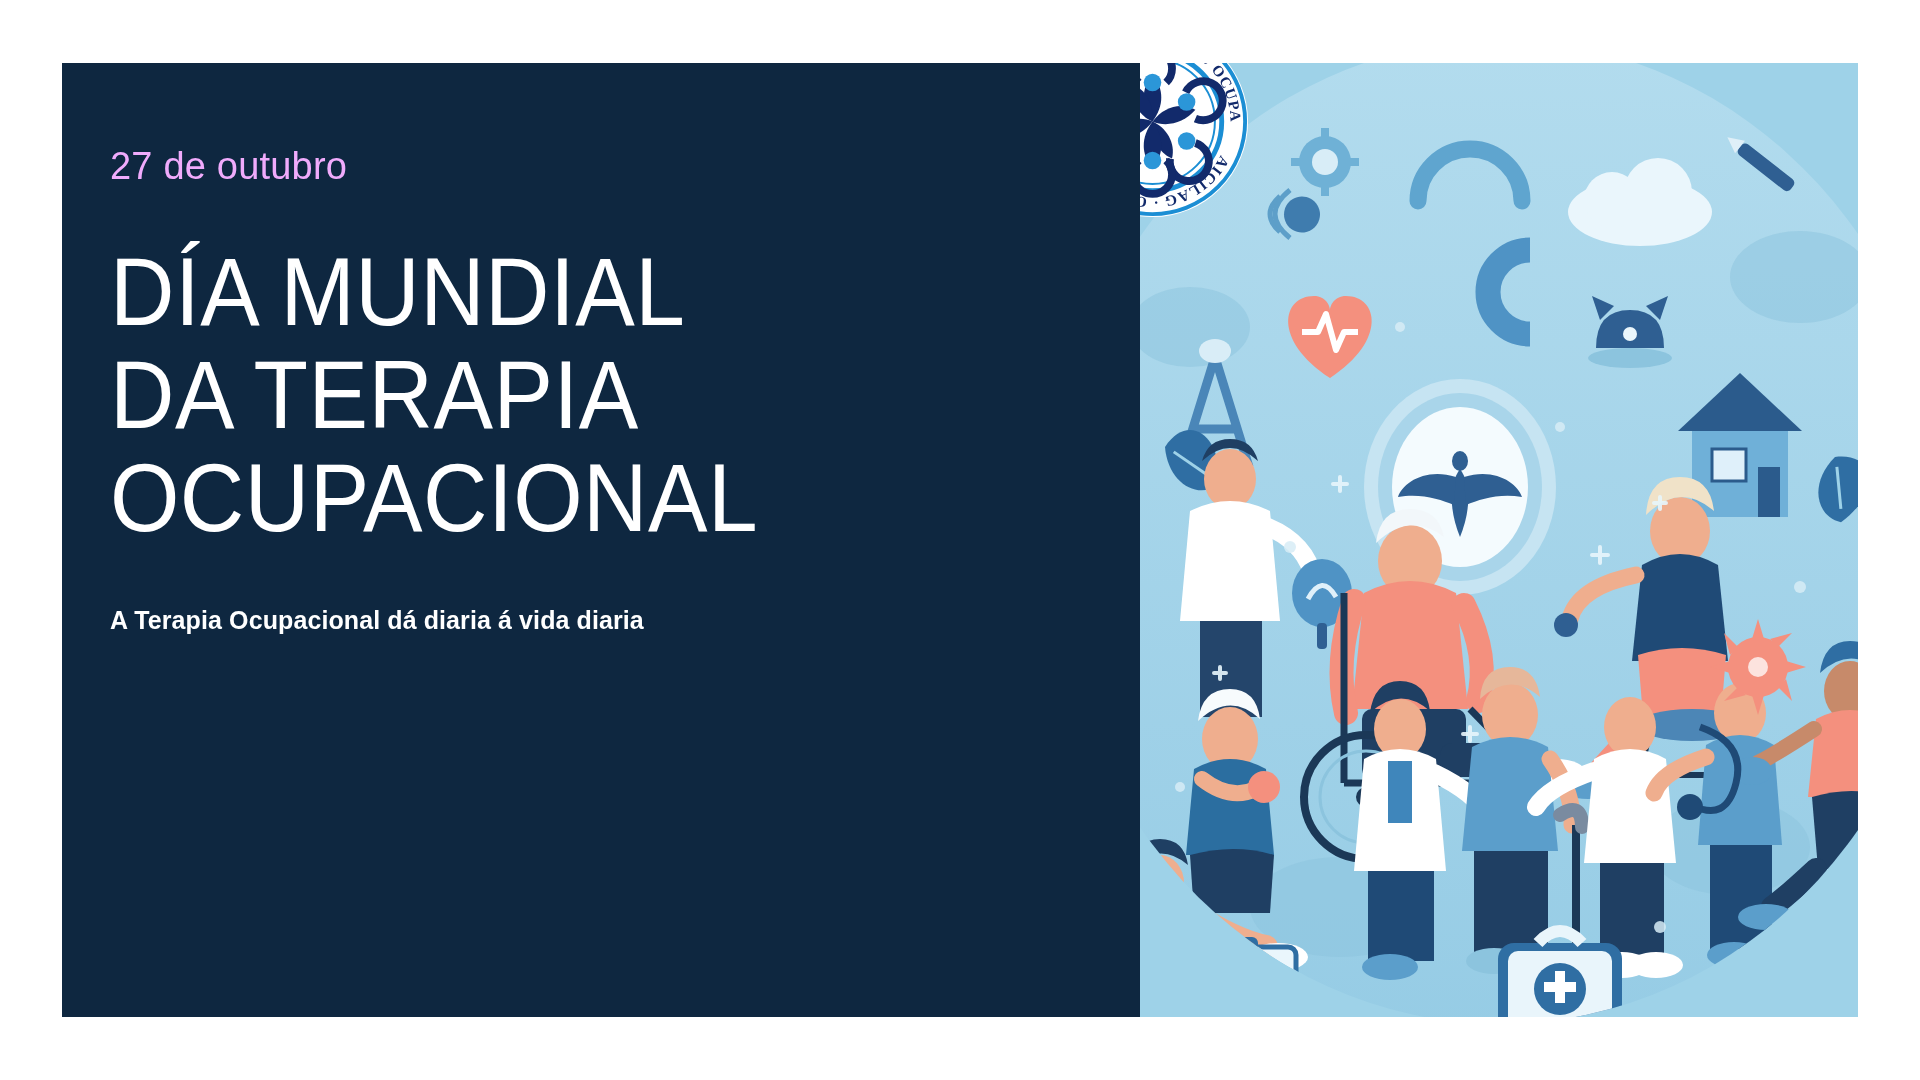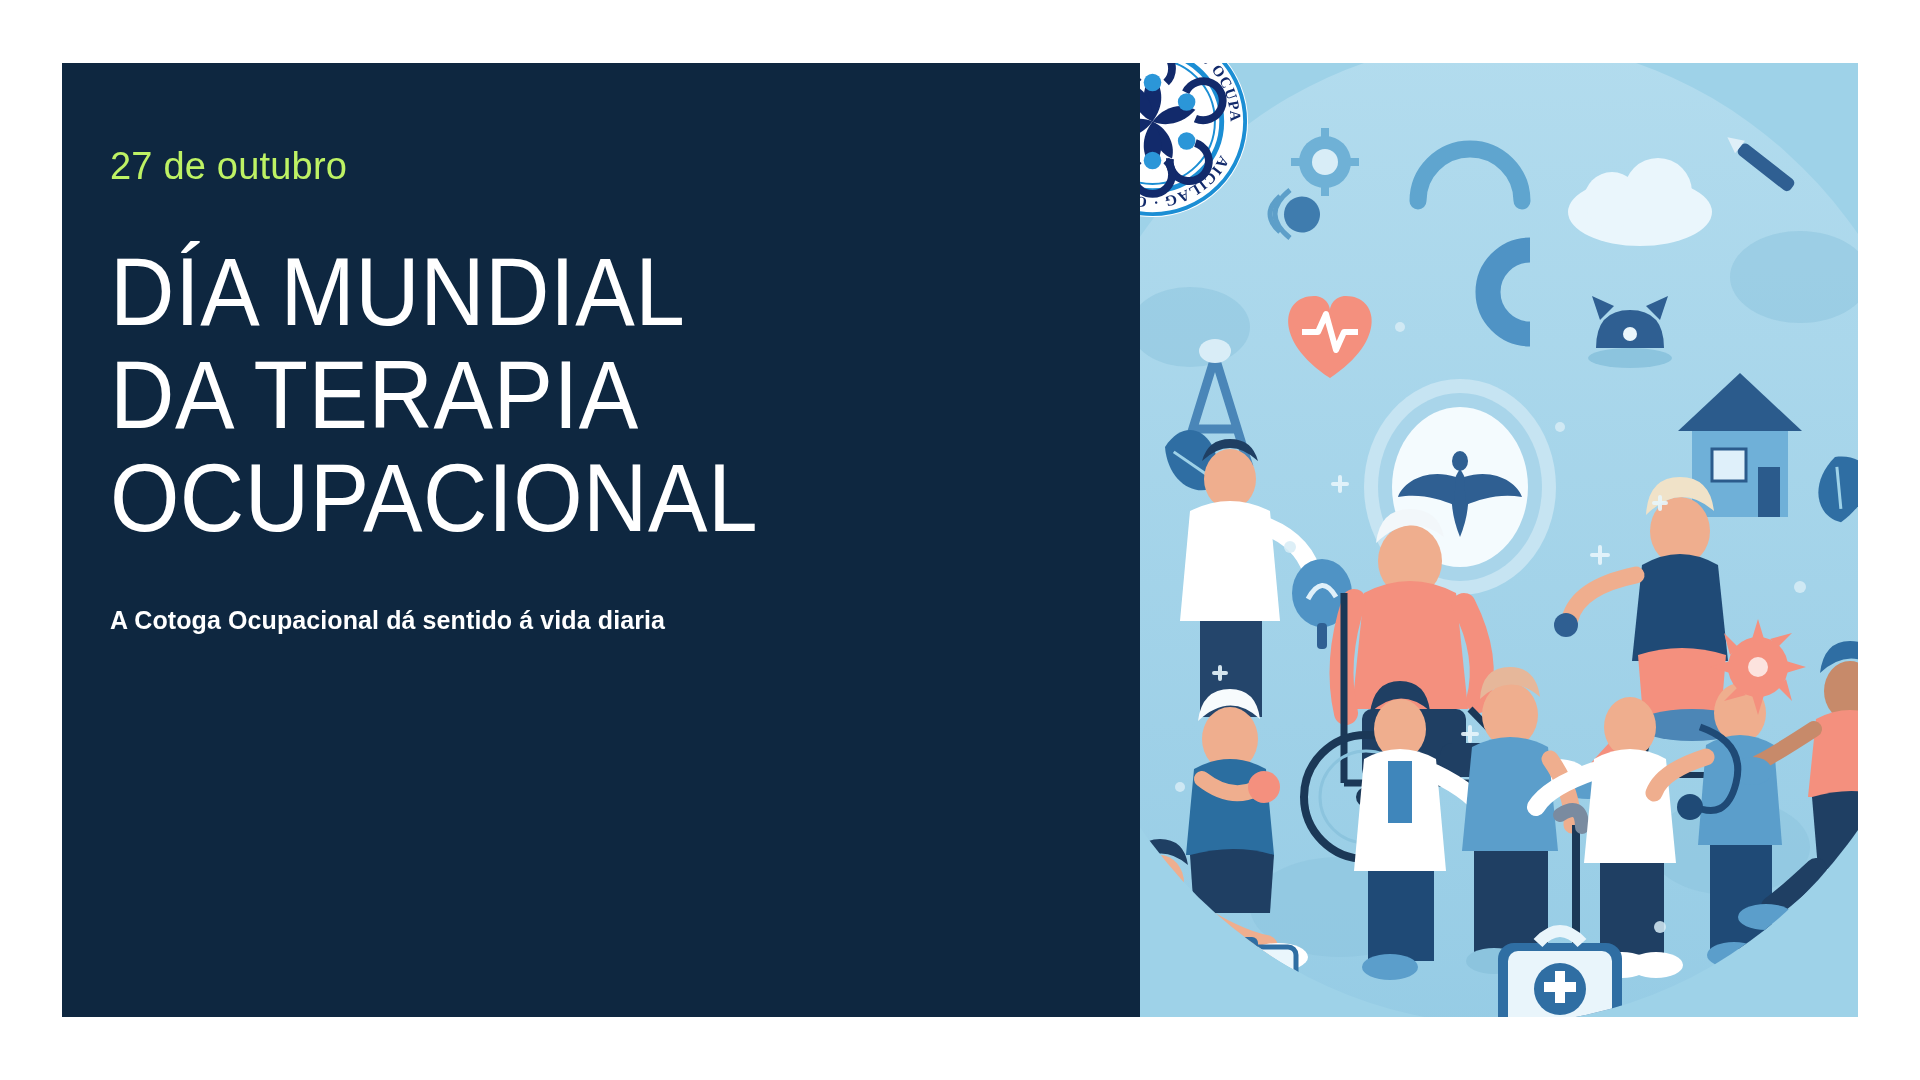--- a/index.html
+++ b/index.html
@@ -21,21 +21,21 @@
     width:1078px;
     height:954px;
     background:#0e2740;
     position:relative;
     box-sizing:border-box;
     padding:84px 0 0 48px;
   }
   .date-line{
     font-size:38px;
     font-weight:400;
-    color:#bef264;
+    color:#f0abfc;
     letter-spacing:0.2px;
     line-height:1;
     margin:0 0 6px 0;
   }
   .headline{
     margin:56px 0 0 0;
     color:#ffffff;
     font-size:97px;
     font-weight:300;
     line-height:1.06;
@@ -91,21 +91,21 @@
   <div class="left-panel">
 
     <div class="date-line">27 de outubro</div>
 
     <div class="headline">
       <span class="hl">DÍA MUNDIAL</span>
       <span class="hl">DA TERAPIA</span>
       <span class="hl">OCUPACIONAL</span>
     </div>
 
-    <div class="subtitle">A Cotoga Ocupacional dá sentido á vida diaria</div>
+    <div class="subtitle">A Terapia Ocupacional dá diaria á vida diaria</div>
 
   </div>
 
   <div class="right-panel">
     <svg class="illustration" viewBox="0 0 920 1010">
       <defs>
         <clipPath id="circclip">
           <ellipse cx="460" cy="505" rx="450" ry="492"></ellipse>
         </clipPath>
         <linearGradient id="domeG" x1="0" y1="0" x2="0" y2="1">

